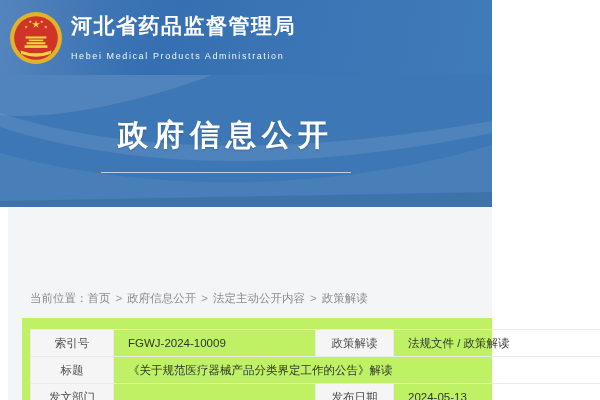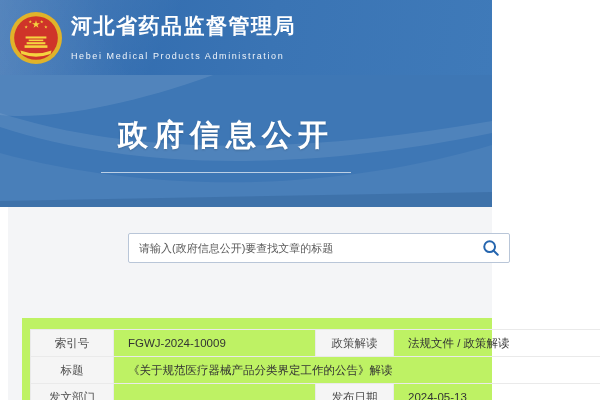--- a/index.html
+++ b/index.html
@@ -118,30 +118,24 @@
       <path d="M0,126 L600,117 L600,132 L0,132 Z" fill="rgba(15,55,105,0.18)"></path>
     </svg>
     <div class="banner-inner">
       <h1 class="banner-title">政府信息公开</h1>
       <div class="banner-underline"></div>
     </div>
   </section>
 
   <section class="content">
 
-    <div class="search-wrap">
-      <input type="text" class="search-input" placeholder="请输入(政府信息公开)要查找文章的标题" style="">
-      <button class="search-btn">
-        <svg width="18" height="18" viewBox="0 0 20 20" aria-hidden="true">
-          <circle cx="8.5" cy="8.5" r="6" fill="none" stroke="#2565ae" stroke-width="2.2"></circle>
-          <line x1="13" y1="13" x2="17.5" y2="17.5" stroke="#2565ae" stroke-width="2.2" stroke-linecap="round"></line>
-        </svg>
-      </button>
-    </div>
 
+    <nav class="breadcrumb">
+      <span>当前位置：</span><a>首页</a><span class="sep">&gt;</span><a>政府信息公开</a><span class="sep">&gt;</span><a>法定主动公开内容</a><span class="sep">&gt;</span><a>政策解读</a>
+    </nav>
 
     <div class="card">
       <table class="info-table">
         <colgroup>
           <col style="width:83px">
             <col style="width:202px">
             <col style="width:78px">
             <col>
         </colgroup>
         <tbody>

